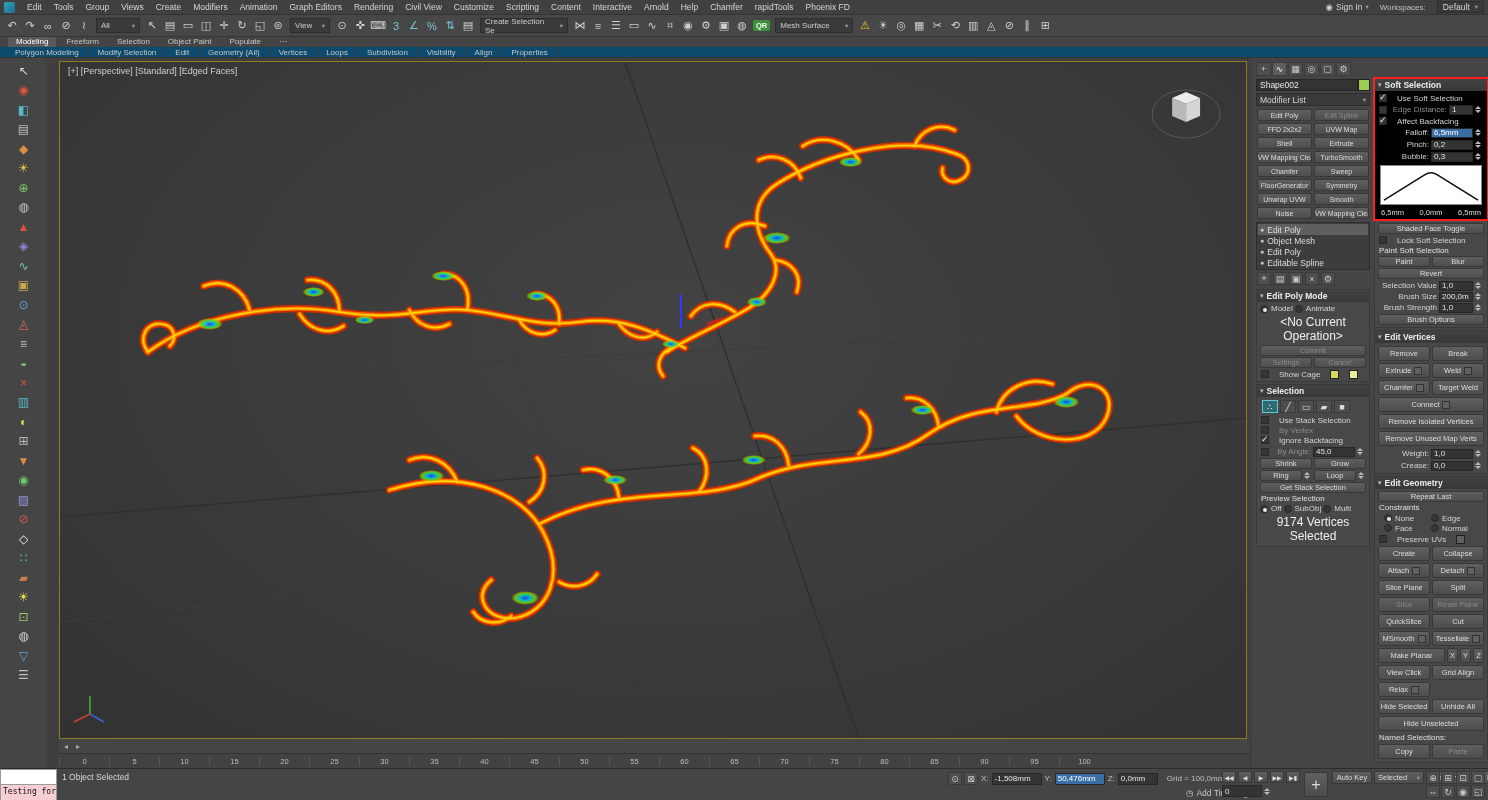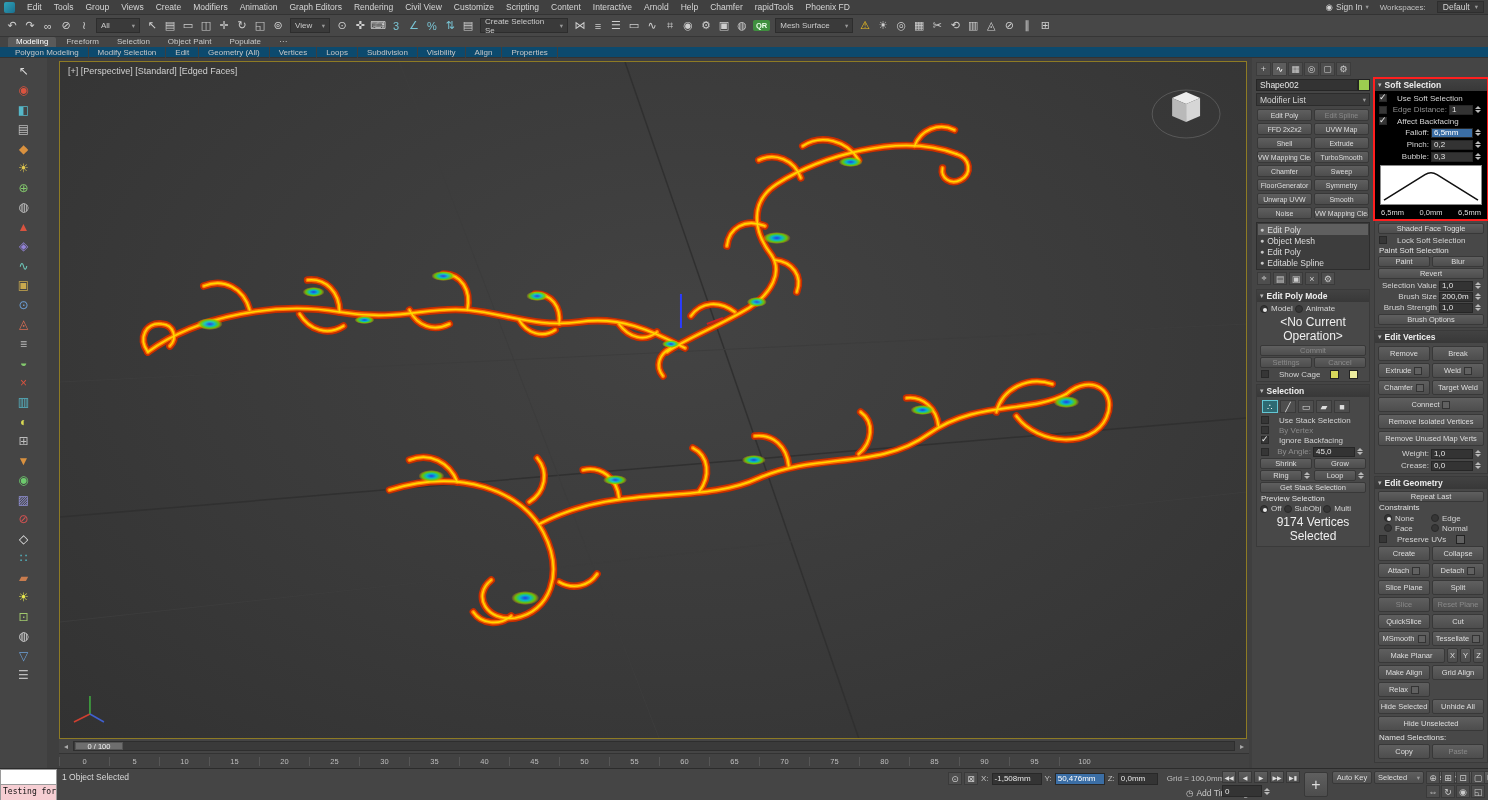--- a/index.html
+++ b/index.html
@@ -399,23 +399,20 @@
         <g transform="translate(30,652)">
           <line x1="0" y1="0" x2="-16" y2="8" stroke="#d04030" stroke-width="1.5"></line>
           <line x1="0" y1="0" x2="0" y2="-18" stroke="#40b040" stroke-width="1.5"></line>
           <line x1="0" y1="0" x2="14" y2="8" stroke="#4060d0" stroke-width="1.5"></line>
         </g>
       </svg>
     </div>
 
     <div class="timeline">
       <span class="tl-arrow">◂</span>
-      <div class="tl-track">
-        <div class="tl-handle">0 / 100</div>
-      </div>
       <span class="tl-arrow">▸</span>
     </div>
 
     <div class="ruler">
       <div class="ticks">
 
       <span class="tick">0</span>
           <span class="tick">5</span>
           <span class="tick">10</span>
           <span class="tick">15</span>
@@ -816,21 +813,21 @@
               <div class="b disabled">Slice</div>
               <div class="b disabled">Reset Plane</div>
               <div class="b">QuickSlice</div>
               <div class="b">Cut</div>
               <div class="b hasbox">MSmooth</div>
               <div class="b hasbox">Tessellate</div>
               <div class="b mp">Make Planar</div>
               <div class="b xs">X</div>
               <div class="b xs">Y</div>
               <div class="b xs">Z</div>
-              <div class="b">Make Align</div>
+              <div class="b">View Click</div>
               <div class="b">Grid Align</div>
               <div class="b hasbox solo">Relax</div>
               <div class="b">Hide Selected</div>
               <div class="b">Unhide All</div>
               <div class="b full">Hide Unselected</div>
             </div>
           <div class="groupl">Named Selections:</div>
           <div class="bgrid">
 
           <div class="b">Copy</div>

